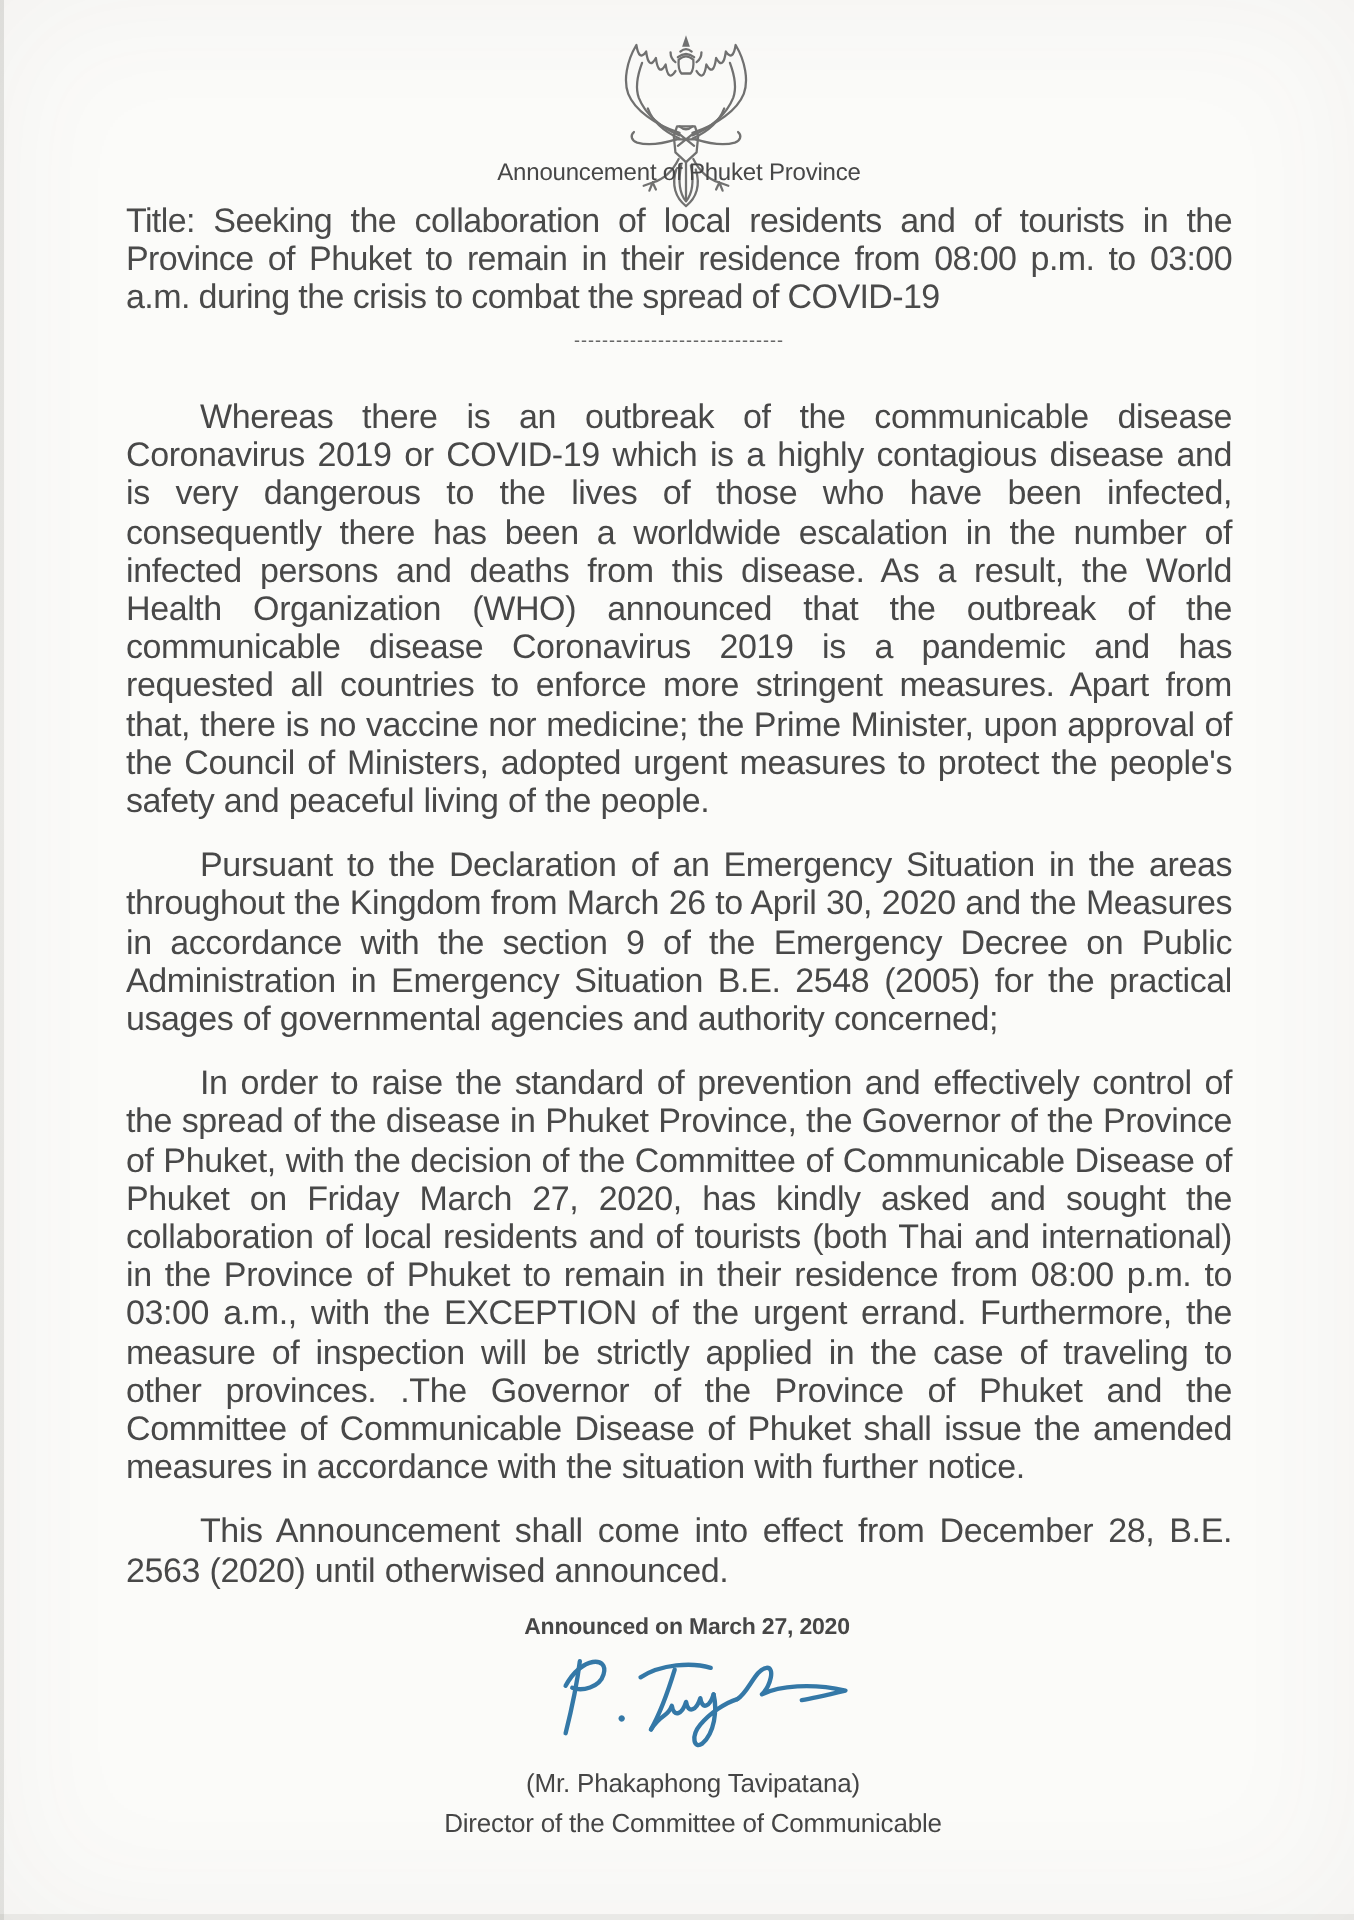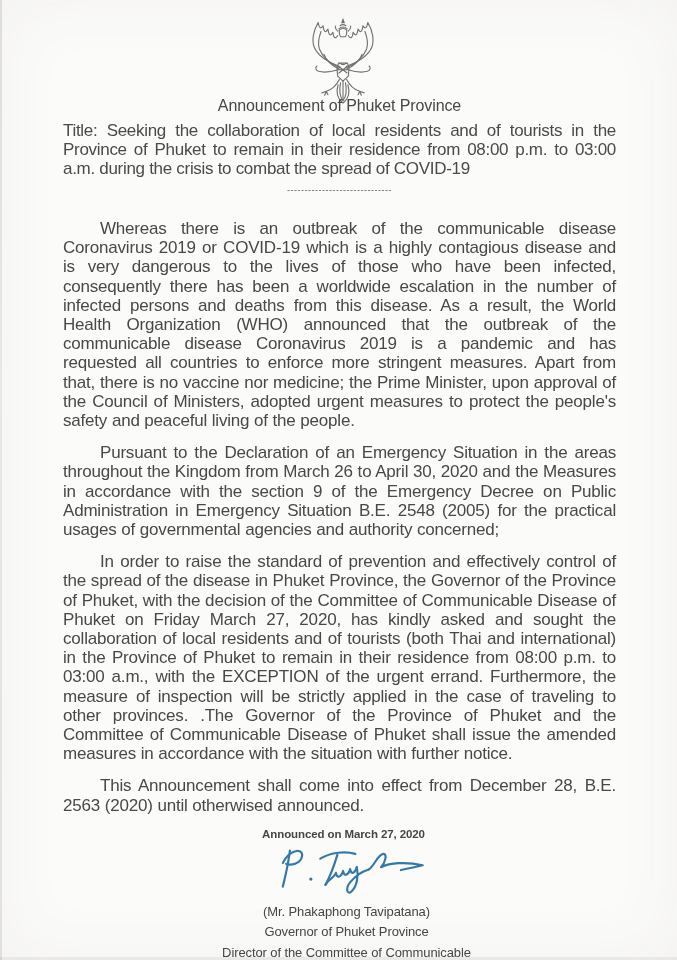--- a/index.html
+++ b/index.html
@@ -22,23 +22,23 @@
     content:"";position:absolute;left:0;right:0;bottom:0;height:3px;
     background:rgba(120,120,110,.10);
   }
   .emblem-wrap{
     position:absolute;top:16px;left:302px;width:82px;height:96px;
   }
   .content{
     position:absolute;left:63px;top:0;width:553px;
   }
   .hdr{
-    padding-top:96px;
+    padding-top:76px;
     text-align:center;
-    font-size:16px;line-height:20px;letter-spacing:-.1px;
+    font-size:12px;line-height:20px;letter-spacing:-.1px;
   }
   .hdr .doc-number{line-height:19px;}
   .subject{
     margin-top:5px;
     font-size:17px;line-height:19px;letter-spacing:-.3px;
     text-align:justify;
     color:#4a4a4a;
   }
   .separator{
     margin-top:7px;text-align:center;
@@ -145,18 +145,17 @@
         <path d="M58.5 45 C64.5 36 67 39 69.5 32.5 C70.5 39 75 37 77 30.5 C78 37 82.5 35 84.5 28.5 C85.5 35 89.5 33 91.5 26.5"></path>
 
         <path d="M91.5 26.5 C93.5 35 92 47 85.5 52.5 C81 55.5 79.5 48.5 84.5 42.5 C89.5 36.5 97.5 31 104 29"></path>
 
         <path d="M104 29 C110 25.5 113.5 13 119.5 12.5 C124 12.3 121.5 22 117 26.5 C126 22 143 20.5 161 24.5 C152.5 26.5 144 28.5 138 29.5"></path>
       </svg>
     </div>
 
     <div class="sig-block">
       <div>(Mr. Phakaphong Tavipatana)</div>
-      <div>Governor of Phuket Province</div>
       <div>Director of the Committee of Communicable</div>
     </div>
 
   </div>
 </div>
 
 </body></html>

